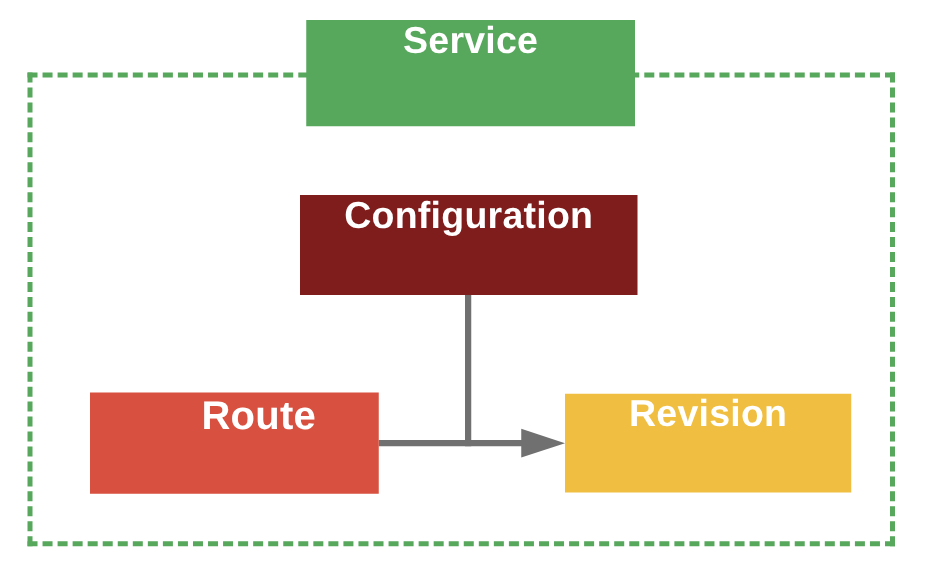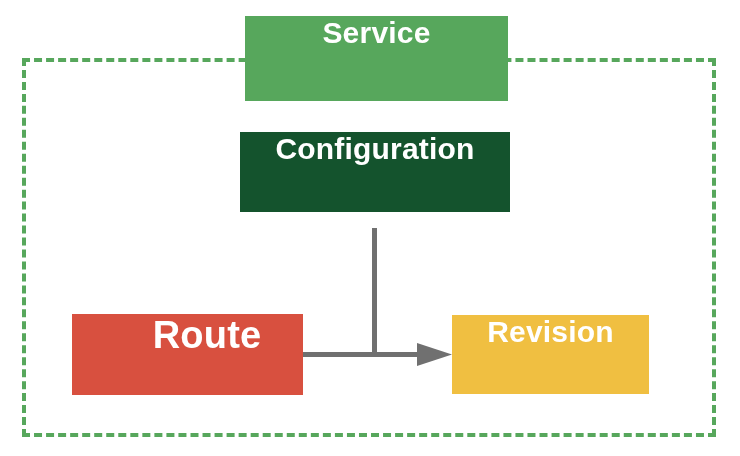--- a/index.html
+++ b/index.html
@@ -54,38 +54,38 @@
   #node-service {
     left: 245px;
     top: 16px;
     width: 263px;
     height: 85px;
     background: #57a75c;
   }
   #node-service .node-label { font-size: 30px; }
   #node-configuration {
     left: 240px;
-    top: 132px;
+    top: 156px;
     width: 270px;
     height: 80px;
-    background: #14532d;
+    background: #7f1d1d;
   }
   #node-configuration .node-label { font-size: 30px; }
   #node-route {
     left: 72px;
     top: 314px;
     width: 231px;
     height: 81px;
     background: #d8503f;
   }
-  #node-route .node-label { font-size: 38px; margin-left: 39px; }
+  #node-route .node-label { font-size: 32px; margin-left: 39px; }
   #node-revision {
     left: 452px;
     top: 315px;
-    width: 197px;
+    width: 229px;
     height: 79px;
     background: #f0bf41;
   }
   #node-revision .node-label { font-size: 30px; }
 </style>
 </head>
 <body>
 
 <div id="canvas">
 

